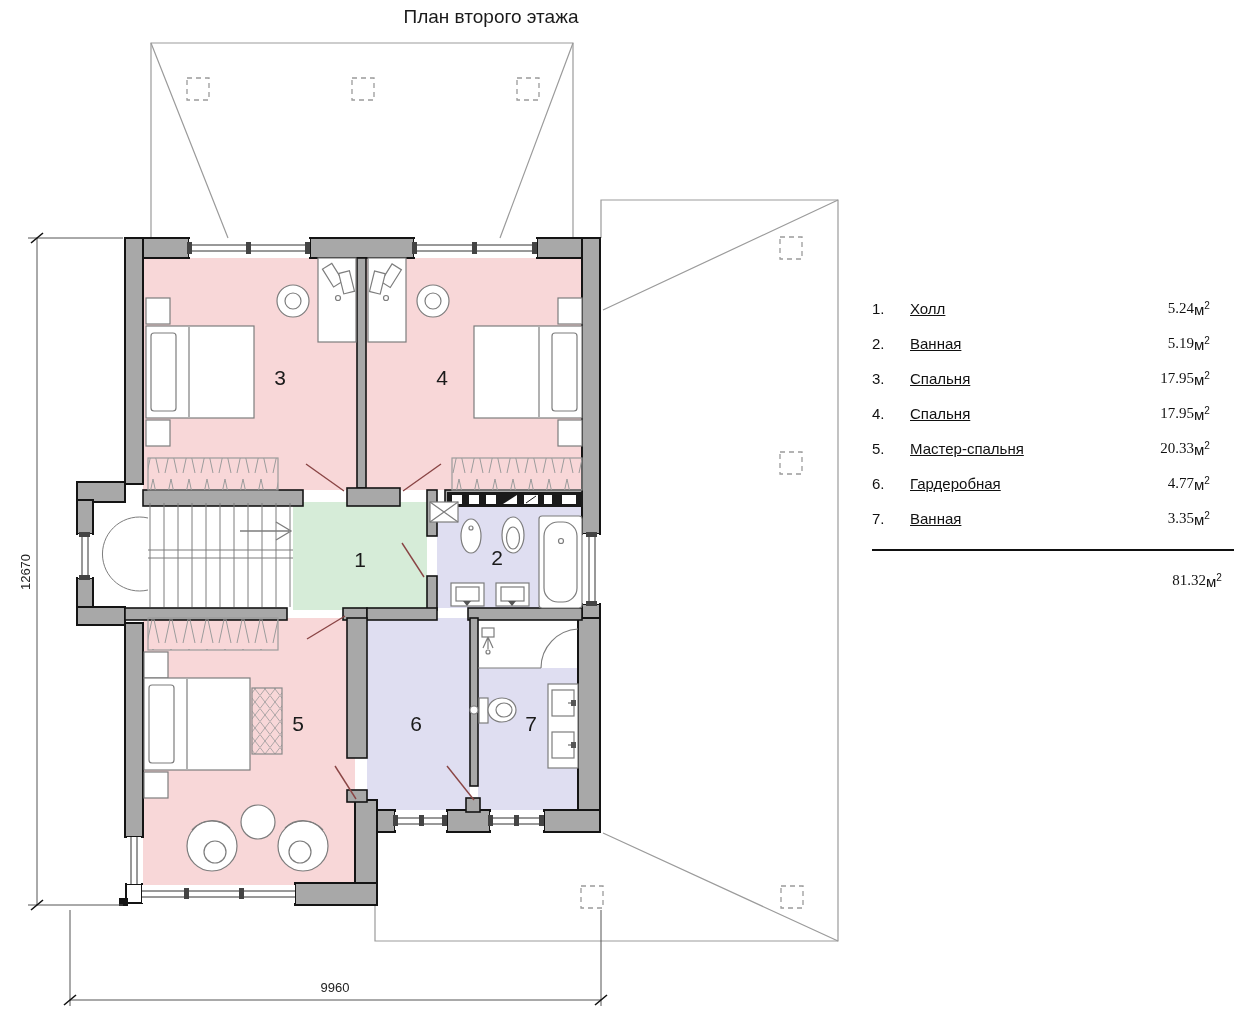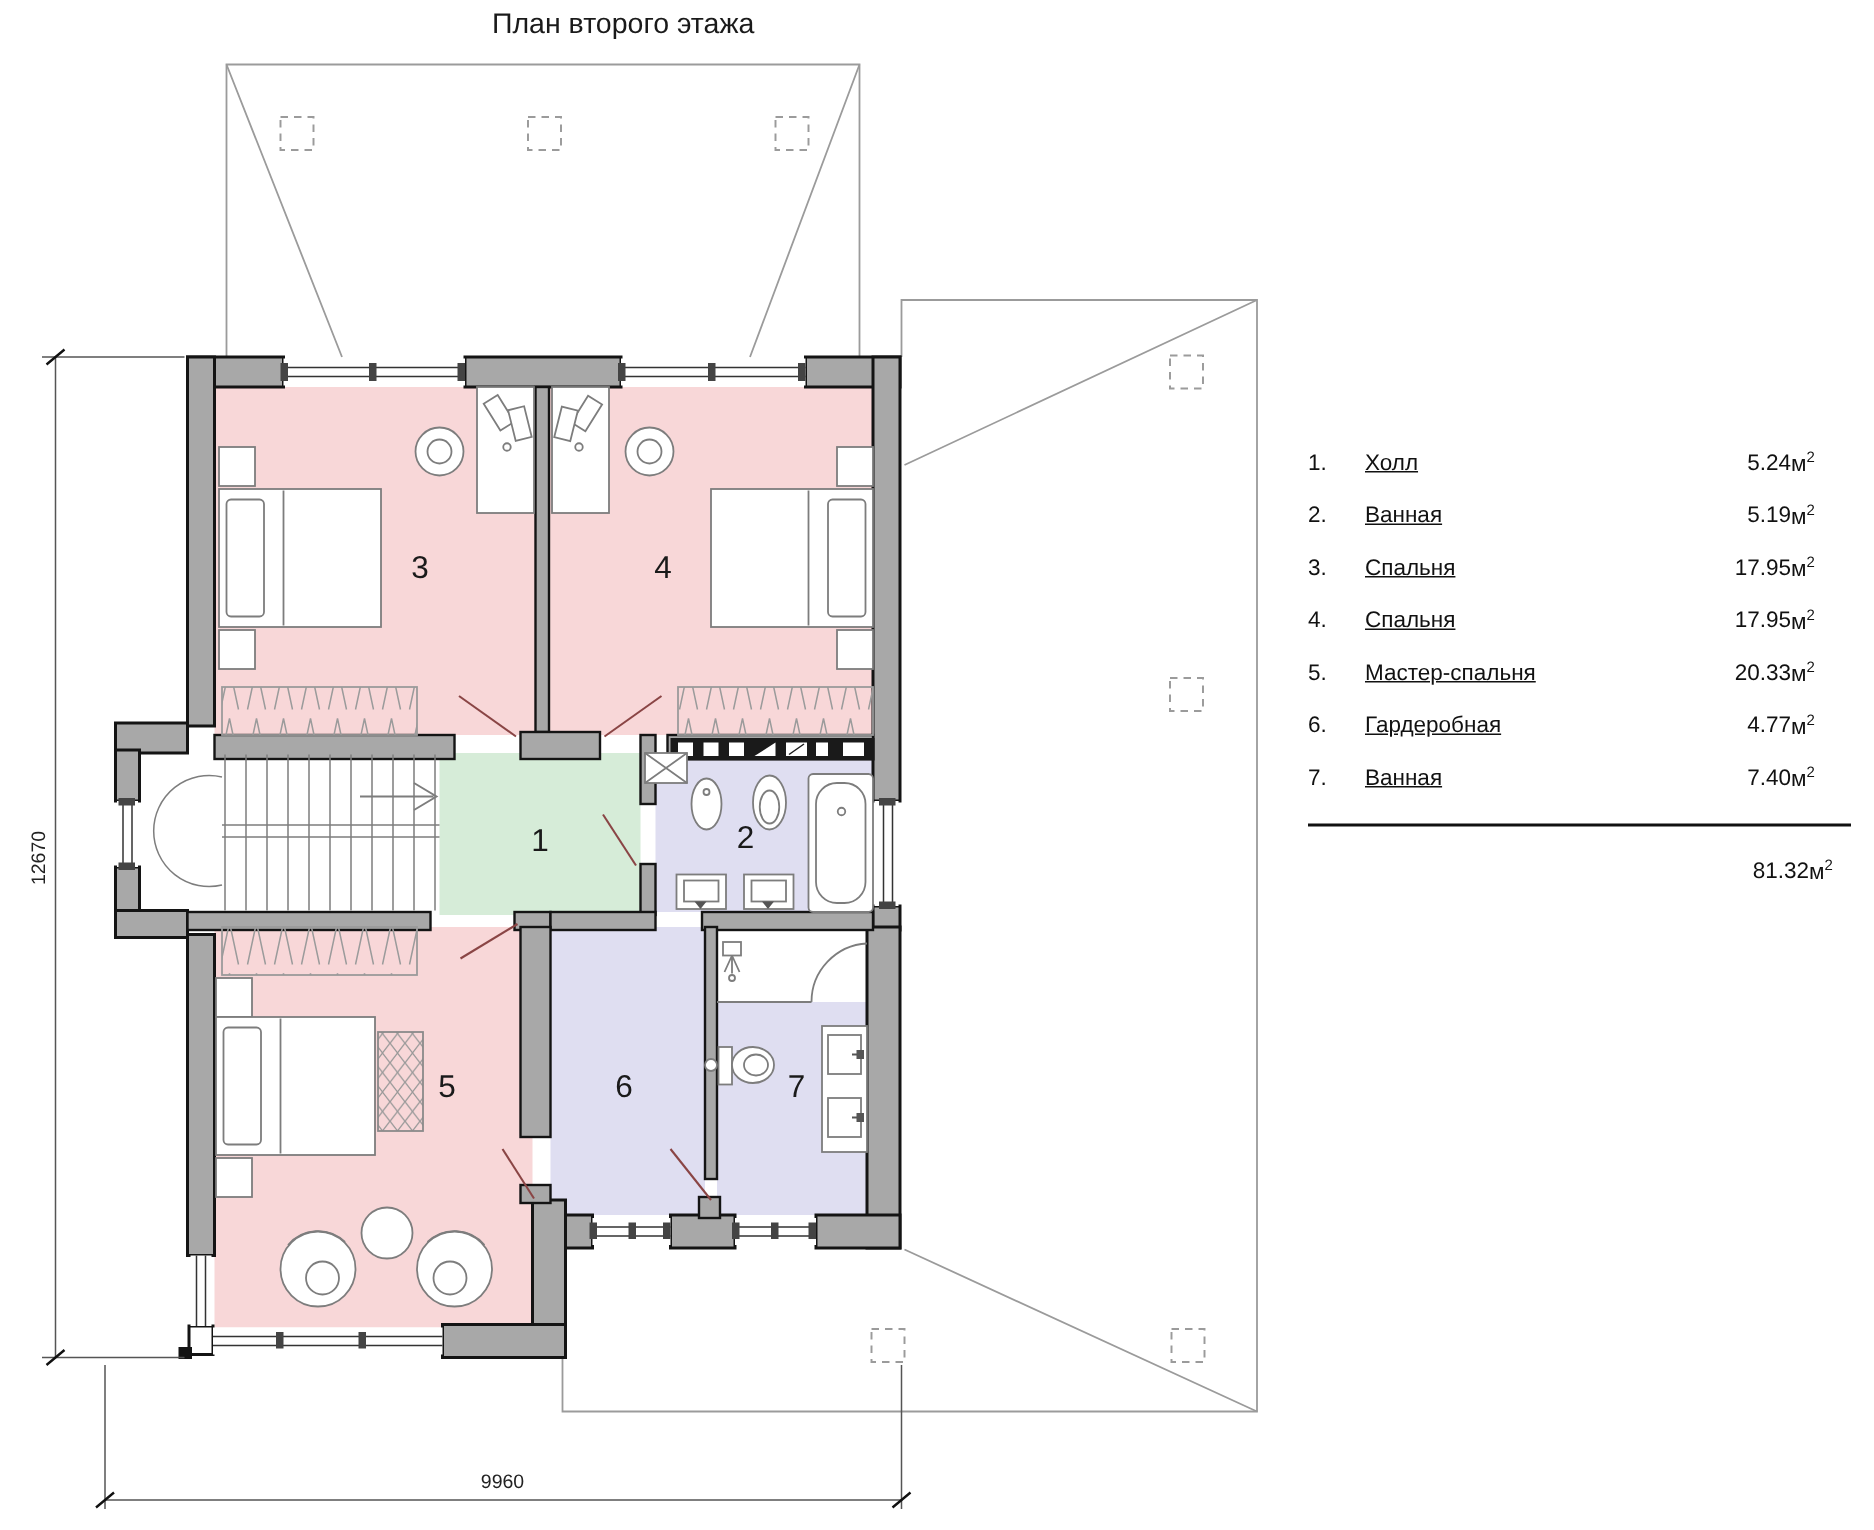--- a/index.html
+++ b/index.html
@@ -1,25 +1,25 @@
 <!DOCTYPE html>
 <html><head>
 <meta charset="utf-8">
 <style>
   html,body{margin:0;padding:0;background:#fff;}
   .canvas{position:relative;width:1249px;height:1020px;background:#fff;
           font-family:"Liberation Sans",sans-serif;color:#111;overflow:hidden;}
-  .title{position:absolute;left:328px;top:6px;width:350px;
+  .title{position:absolute;left:316px;top:6px;width:350px;text-align:center;
          font-size:19px;color:#1a1a1a;}
   .plan-svg{position:absolute;left:0;top:0;}
   .legend{position:absolute;left:872px;top:291px;width:362px;font-size:15px;}
   .lrow{display:flex;align-items:center;height:35px;}
   .lnum{width:38px;}
   .lname{flex:1;text-decoration:underline;}
-  .larea{width:66px;text-align:right;}
+  .larea{width:66px;text-align:right;font-family:Liberation Serif, serif;}
   .lunit{width:40px;text-align:left;white-space:nowrap;}
   .lunit sup{font-size:10px;}
   .ldivider{position:absolute;left:872px;top:549px;width:362px;height:0;
             border-top:2px solid #111;}
   .ltotal{position:absolute;left:884px;top:572px;width:362px;display:flex;font-size:15px;}
   .ltotal .larea{margin-left:auto;}
   svg text{font-family:"Liberation Sans",sans-serif;}
 </style>
 </head>
 <body>
@@ -345,21 +345,21 @@
     </div>
     <div class="lrow">
       <span class="lnum">6.</span>
       <span class="lname">Гардеробная</span>
       <span class="larea">4.77</span>
       <span class="lunit"><span>м</span><sup>2</sup></span>
     </div>
     <div class="lrow">
       <span class="lnum">7.</span>
       <span class="lname">Ванная</span>
-      <span class="larea">7.40</span>
+      <span class="larea">3.35</span>
       <span class="lunit"><span>м</span><sup>2</sup></span>
     </div>
   </div>
   <div class="ldivider"></div>
   <div class="ltotal">
     <span class="larea">81.32</span>
     <span class="lunit"><span>м</span><sup>2</sup></span>
   </div>
 
 </div>

